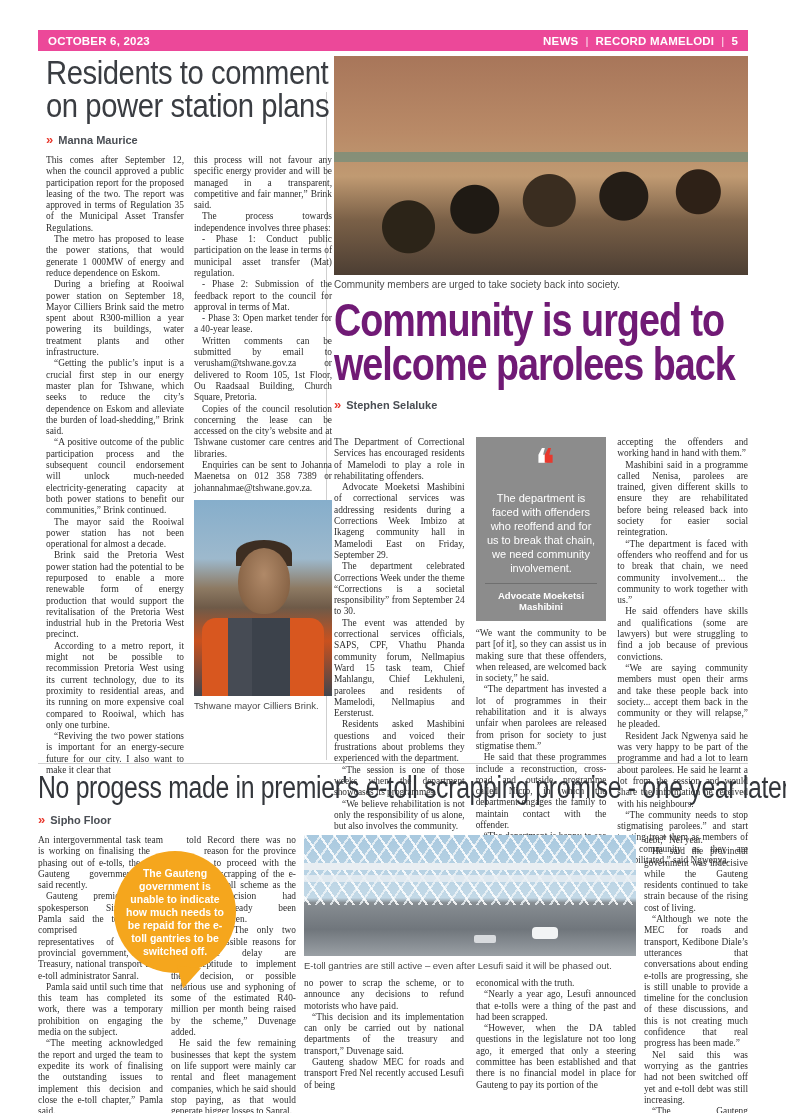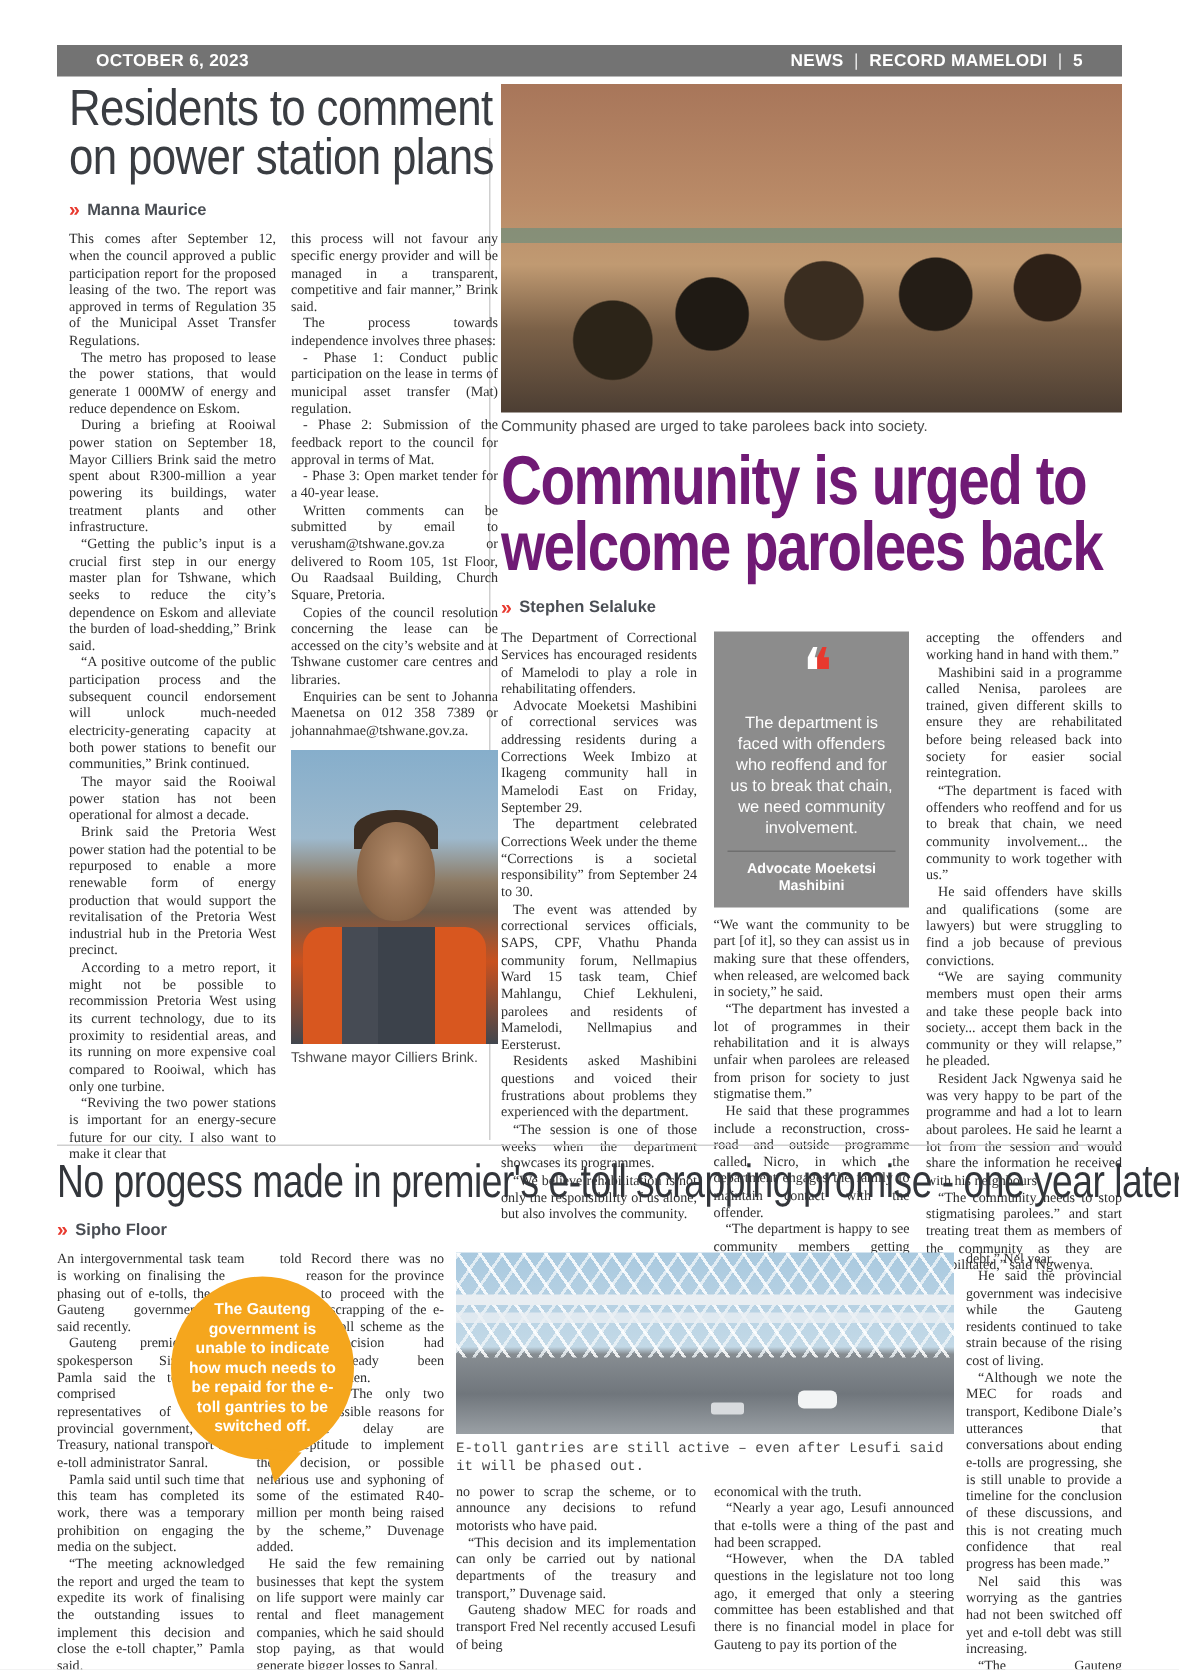--- a/index.html
+++ b/index.html
@@ -5,22 +5,22 @@
   * { margin:0; padding:0; box-sizing:border-box; }
   html,body { background:#e9e9e9; }
   .page {
     position:relative; width:786px; height:1113px; margin:0 auto;
     background:#ffffff; overflow:hidden;
     font-family:"Liberation Sans", sans-serif;
   }
   
   .banner {
     position:absolute; left:38px; top:30px; width:710px; height:21px;
-    background:#737373; color:#fff; display:flex; align-items:center;
-    justify-content:space-between; padding:0 26px;
+    background:#ec4899; color:#fff; display:flex; align-items:center;
+    justify-content:space-between; padding:0 10px;
     font-size:11.5px; font-weight:700; letter-spacing:.2px;
   }
   .banner .sep { font-weight:400; opacity:.85; padding:0 7px; }
   .banner .right { display:flex; align-items:center; }
   
   .byline { display:flex; align-items:center; gap:5px; }
   .byline .chev { color:#e8392e; font-weight:800; font-size:13px; line-height:1; }
   .byline .name { color:#4a4e54; font-weight:700; font-size:11px; }
   .bodytext p {
     font-family:"Liberation Serif", serif; font-size:9.4px; line-height:11.3px;
@@ -64,21 +64,21 @@
       radial-gradient(circle at 52% 66%, #3a2d20 0 26px, transparent 27px),
       radial-gradient(circle at 70% 64%, #241d16 0 24px, transparent 25px),
       radial-gradient(circle at 88% 62%, #2e2117 0 22px, transparent 23px),
       linear-gradient(180deg,#a8765a 0%,#b98a67 35%,#c09a72 55%,#7a6047 75%,#4c3e33 100%);
   }
   .crowd-photo .band { position:absolute; left:0; top:96px; width:100%; height:10px; background:rgba(90,140,130,.55); }
   .article2 .caption { font-size:10px; }
   .article2 .head { margin-top:7px; font-size:46px; font-weight:800; color:#701a75; line-height:44px; letter-spacing:-1.2px; }
   .article2 .head .hl-line { transform:scaleX(.82); display:block; }
   .article2 .byline { margin-top:12px; }
-  .article2 .cols { display:flex; gap:11px; margin-top:10px; }
+  .article2 .cols { display:flex; gap:11px; margin-top:26px; }
   .article2 .col { flex:1; min-width:0; }
   .quotebox {
     background:#8c8c8c; color:#fff; text-align:center; padding:8px 9px 9px;
     margin-bottom:7px;
   }
   .quotebox .qicon { font-size:44px; line-height:40px; height:44px; letter-spacing:-8px; }
   .quotebox .qicon .q1 { color:#ffffff; }
   .quotebox .qicon .q2 { color:#e8392e; }
   .quotebox .qtext { font-size:11px; line-height:14px; font-weight:500; margin-top:2px; }
   .quotebox .qrule { height:1px; background:#6f6f6f; margin:8px 0 6px; }
@@ -103,21 +103,21 @@
     background:linear-gradient(180deg,#a9c9df 0%,#c3d9e7 52%,#878d92 56%,#70767c 78%,#9aa0a5 100%);
   }
   .etoll-photo .truss {
     position:absolute; left:-10px; top:0; width:360px; height:70px;
     background:
       repeating-linear-gradient(55deg, rgba(255,255,255,.85) 0 2px, transparent 2px 12px),
       repeating-linear-gradient(-55deg, rgba(240,245,248,.8) 0 2px, transparent 2px 12px);
   }
   .etoll-photo .beam { position:absolute; left:0; top:28px; width:100%; height:7px; background:#e9eef2; box-shadow:0 12px 0 rgba(233,238,242,.8); }
   .etoll-photo .car { position:absolute; left:228px; top:92px; width:26px; height:12px; border-radius:4px; background:#f2f4f5; box-shadow:-60px 6px 0 -2px #d8dbde; }
-  .article3 .mid .caption { font-size:9.5px;font-family:Liberation Mono, monospace; }
+  .article3 .mid .caption { font-size:9.5px; }
   .article3 .subcols { display:flex; gap:12px; margin-top:6px; }
   .article3 .subcol { flex:1; min-width:0; }
   .bubble {
     position:absolute; left:76px; top:16px; width:122px; height:122px; border-radius:50%;
     background:#f5a61d; color:#fff; display:flex; align-items:center; justify-content:center;
     text-align:center; padding:10px; font-size:10.5px; line-height:13px; font-weight:700; z-index:3;
   }
   .bubble .tail {
     position:absolute; left:62px; top:116px; width:0; height:0;
     border-left:8px solid transparent; border-right:16px solid transparent;
@@ -181,21 +181,21 @@
         </div>
         <div class="caption">Tshwane mayor Cilliers Brink.</div>
       </div>
     </div>
   </div>
 
   <div class="article2">
     <div class="crowd-photo">
       <div class="band"></div>
     </div>
-    <div class="caption">Community phased are urged to take parolees back into society.</div>
+    <div class="caption">Community members are urged to take society back into society.</div>
     <h1 class="head">
       <span class="hl-line">Community is urged to</span>
       <span class="hl-line">welcome parolees back</span>
     </h1>
     <div class="byline">
       <span class="chev">»</span>
       <span class="name">Stephen Selaluke</span>
     </div>
     <div class="cols">
       <div class="col bodytext">

